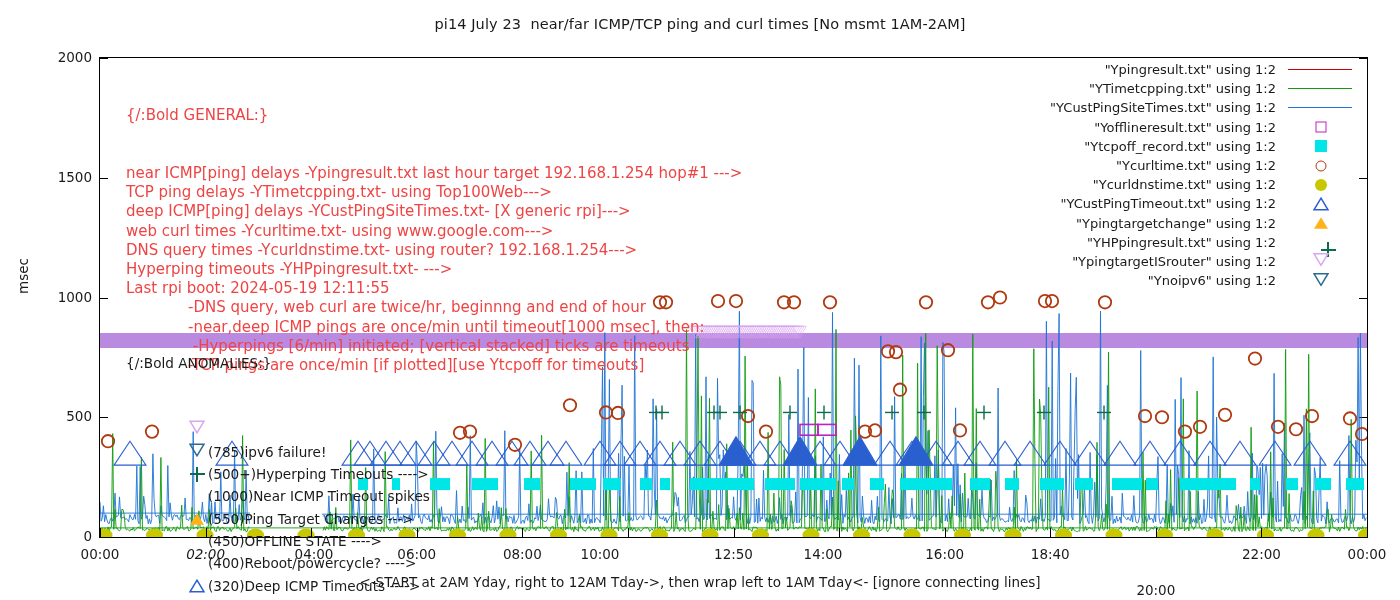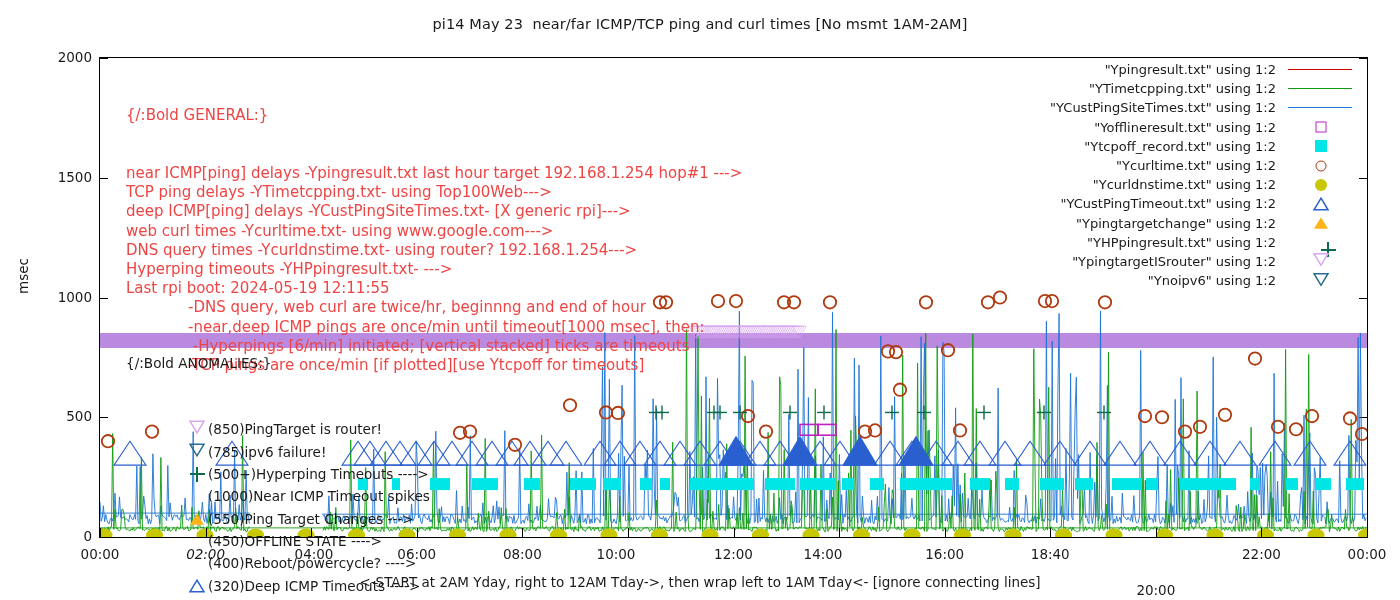--- a/index.html
+++ b/index.html
@@ -74,21 +74,21 @@
   .layer{position:absolute;left:0;top:0;width:1267px;height:479px;}
   svg.layer{display:block;}
   .purple-band{
     position:absolute;height:15px;background:#b98ae0;
   }
 </style>
 </head>
 <body>
 <div id="root">
 
-<div class="abs" id="chart-title">pi14 May 23  near/far ICMP/TCP ping and curl times [No msmt 1AM-2AM]</div>
+<div class="abs" id="chart-title">pi14 July 23  near/far ICMP/TCP ping and curl times [No msmt 1AM-2AM]</div>
 
 <div class="abs" id="ylabel">msec</div>
 <div id="yticks">
       <div class="abs ytick-label" style="top: 528px;">0</div>
       <div class="abs ytick-mark" style="top: 537px;"></div>
       <div class="abs ytick-mark r" style="top: 537px;"></div>
       <div class="abs ytick-label" style="top: 408.25px;">500</div>
       <div class="abs ytick-mark" style="top: 417.25px;"></div>
       <div class="abs ytick-mark r" style="top: 417.25px;"></div>
       <div class="abs ytick-label" style="top: 288.5px;">1000</div>
@@ -346,23 +346,23 @@
       <div class="abs xtick-label" style="left: 60px;">00:00</div>
       <div class="abs xtick-mark" style="left: 100px;"></div>
       <div class="abs xtick-label" style="left: 165.583px; font-style: italic;">02:00</div>
       <div class="abs xtick-mark" style="left: 205.583px;"></div>
       <div class="abs xtick-label" style="left: 274px;">04:00</div>
       <div class="abs xtick-mark" style="left: 311.167px;"></div>
       <div class="abs xtick-label" style="left: 376.75px;">06:00</div>
       <div class="abs xtick-mark" style="left: 416.75px;"></div>
       <div class="abs xtick-label" style="left: 482.333px;">08:00</div>
       <div class="abs xtick-mark" style="left: 522.333px;"></div>
-      <div class="abs xtick-label" style="left: 576px;">10:00</div>
+      <div class="abs xtick-label" style="left: 560px;">10:00</div>
       <div class="abs xtick-mark" style="left: 627.917px;"></div>
-      <div class="abs xtick-label" style="left: 693.5px;">12:00</div>
+      <div class="abs xtick-label" style="left: 693.5px;">12:50</div>
       <div class="abs xtick-mark" style="left: 733.5px;"></div>
       <div class="abs xtick-label" style="left: 783px;">14:00</div>
       <div class="abs xtick-mark" style="left: 839.083px;"></div>
       <div class="abs xtick-label" style="left: 904.667px;">16:00</div>
       <div class="abs xtick-mark" style="left: 944.667px;"></div>
       <div class="abs xtick-label" style="left: 1010.25px;">18:40</div>
       <div class="abs xtick-mark" style="left: 1050.25px;"></div>
       <div class="abs xtick-label" style="left: 1115.83px; margin-top: 36px;">20:00</div>
       <div class="abs xtick-mark" style="left: 1155.83px;"></div>
       <div class="abs xtick-label" style="left: 1221.42px;">22:00</div>
@@ -459,21 +459,21 @@
 
 <div class="abs" id="general-block">
   <div>{/:Bold GENERAL:}</div>
   <div id="general-lines"><div>near ICMP[ping] delays -Ypingresult.txt last hour target 192.168.1.254 hop#1 ---&gt;</div><div>TCP ping delays -YTimetcpping.txt- using Top100Web---&gt;</div><div>deep ICMP[ping] delays -YCustPingSiteTimes.txt- [X generic rpi]---&gt;</div><div>web curl times -Ycurltime.txt- using www.google.com---&gt;</div><div>DNS query times -Ycurldnstime.txt- using router? 192.168.1.254---&gt;</div><div>Hyperping timeouts -YHPpingresult.txt- ---&gt;</div><div>Last rpi boot: 2024-05-19 12:11:55</div><div>             -DNS query, web curl are twice/hr, beginnng and end of hour</div><div>             -near,deep ICMP pings are once/min until timeout[1000 msec], then:</div><div>              -Hyperpings [6/min] initiated; [vertical stacked] ticks are timeouts</div><div>             -TCP pings are once/min [if plotted][use Ytcpoff for timeouts]</div></div>
 </div>
 
 <div class="abs" id="anomalies-block">
   <div>{/:Bold ANOMALIES:}</div>
   <div id="anomaly-lines"><div class="anom-row" style="padding-left: 60px;"><span class="anom-key"><span><svg width="16" height="14" viewBox="0 0 16 14">
                 <path d="M1 1.2 L15 1.2 L8 12.8 Z" fill="none" stroke="#d9a6f0" stroke-width="1.5"></path>
-              </svg></span></span><span>(850)PingTarget is router!</span></div><div class="anom-row" style="padding-left: 60px;"><span class="anom-key"><span><svg width="16" height="14" viewBox="0 0 16 14">
+              </svg></span></span></div><div class="anom-row" style="padding-left: 60px;"><span class="anom-key"><span><svg width="16" height="14" viewBox="0 0 16 14">
                 <path d="M1 1.2 L15 1.2 L8 12.8 Z" fill="none" stroke="#2b6b8f" stroke-width="1.5"></path>
               </svg></span></span><span>(785)ipv6 failure!</span></div><div class="anom-row" style="padding-left: 60px;"><span class="anom-key"><span class="m-plus"></span></span><span>(500+)Hyperping Timeouts ----&gt;</span></div><div class="anom-row" style="padding-left: 60px;"><span class="anom-key"></span><span>(1000)Near ICMP Timeout spikes</span></div><div class="anom-row" style="padding-left: 60px;"><span class="anom-key"><span><svg class="tri-fill-svg" width="16" height="14" viewBox="0 0 16 14">
                 <path d="M8 1.2 L15 12.8 L1 12.8 Z" fill="#ffb319"></path>
               </svg></span></span><span>(550)Ping Target Changes ---&gt;</span></div><div class="anom-row" style="padding-left: 60px;"><span class="anom-key"></span><span>(450)OFFLINE STATE ----&gt;</span></div><div class="anom-row" style="padding-left: 60px;"><span class="anom-key"></span><span>(400)Reboot/powercycle? ----&gt;</span></div><div class="anom-row" style="padding-left: 60px;"><span class="anom-key"><span><svg class="tri-open-svg" width="16" height="14" viewBox="0 0 16 14">
                 <path d="M8 1.2 L15 12.8 L1 12.8 Z" fill="none" stroke="#2a5fd0" stroke-width="1.5"></path>
               </svg></span></span><span>(320)Deep ICMP Timeouts ----&gt;</span></div><div class="anom-row" style="padding-left: 60px;"><span>(220)TCP ping Timeouts ----&gt;</span></div></div>
 </div>
 
 </div>
 

